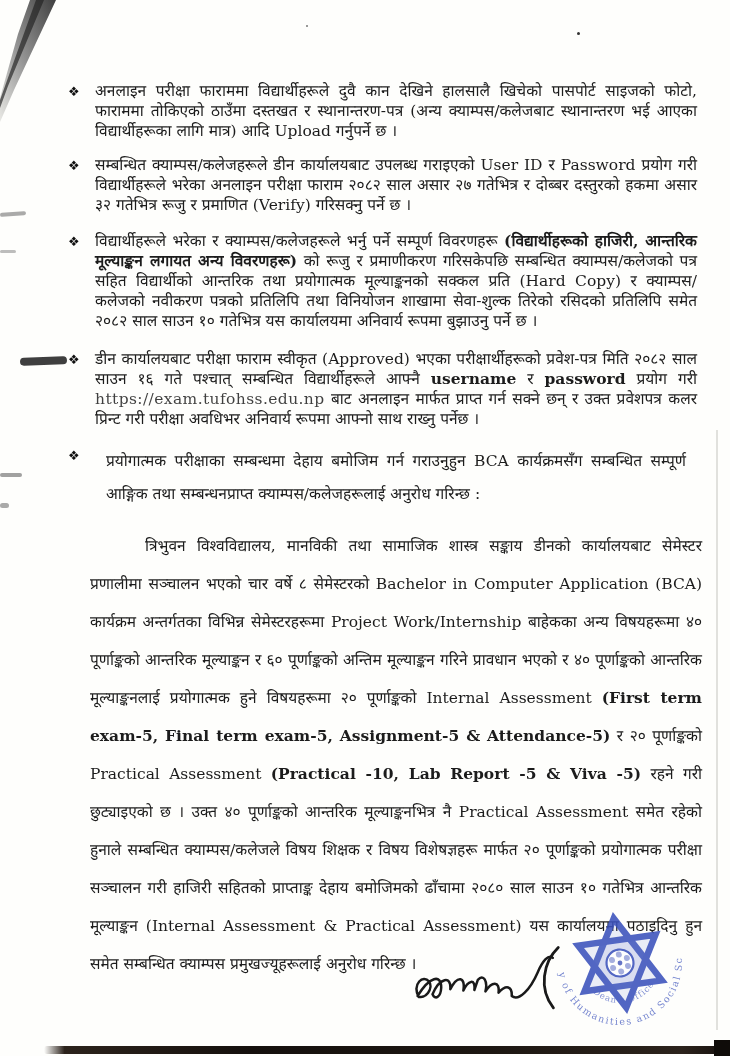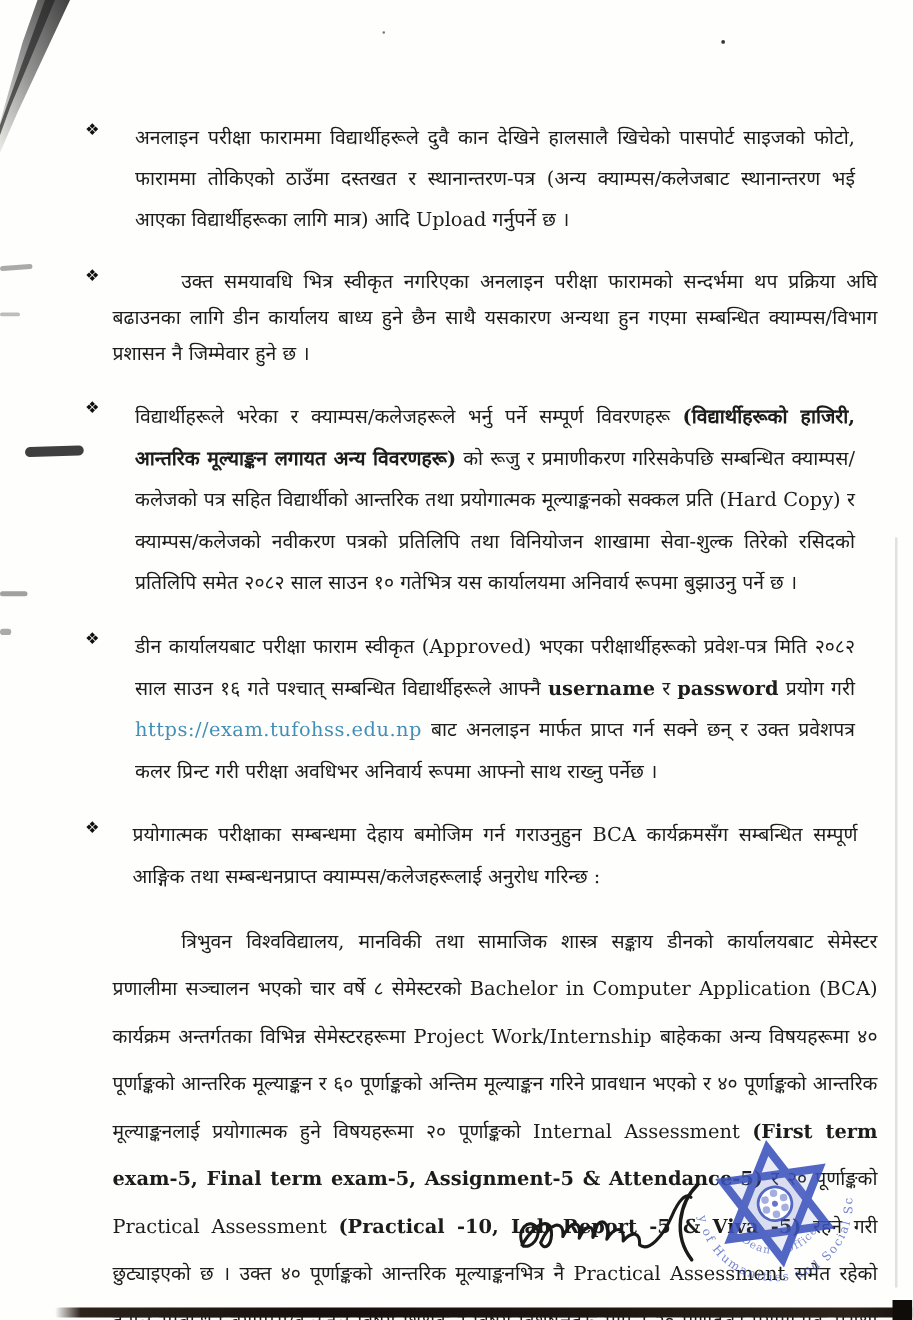--- a/index.html
+++ b/index.html
@@ -15,24 +15,24 @@
     position:absolute;left:90px;top:76px;width:612px;
     text-align:justify;
     font-size:15.5px;
   }
   .bullet{position:relative;margin:0 0 14px 0;}
   .bullet .marker{
     position:absolute;left:-22px;top:3px;
     font-size:13px;color:#101010;
     font-family:"DejaVu Sans","Liberation Sans",sans-serif;
   }
-  .para{margin:18px;line-height:33px;}
+  .para{margin:5px;line-height:20px;}
   .cont{margin:0;line-height:29px;text-indent:55px;}
   .b{font-weight:bold;}
-  .url{color:#0369a1;opacity:.75;letter-spacing:.4px;filter:blur(.3px);}
+  .url{color:#000000;opacity:.75;letter-spacing:.4px;filter:blur(.3px);}
   .intro{margin:16px;line-height:33px;}
   .bigpara{margin:4px 0 0 0;line-height:38px;text-indent:55px;}
   .mb-b2{margin-bottom:16px;}
   .mb-b3{margin-bottom:18px;}
   .mb-b4{margin-bottom:16px;}
 
   
   .artifact{position:absolute;pointer-events:none;}
   .corner-svg{left:0;top:0;}
   .smudge{background:#444;border-radius:3px;}
@@ -85,21 +85,21 @@
 
   <div class="content">
 
     <div class="bullet">
       <span class="marker">❖</span>
       <p class="para">अनलाइन परीक्षा फाराममा विद्यार्थीहरूले दुवै कान देखिने हालसालै खिचेको पासपोर्ट साइजको फोटो, फाराममा तोकिएको ठाउँमा दस्तखत र स्थानान्तरण-पत्र (अन्य क्याम्पस/कलेजबाट स्थानान्तरण भई आएका विद्यार्थीहरूका लागि मात्र) आदि Upload गर्नुपर्ने छ ।</p>
     </div>
 
     <div class="bullet mb-b2">
       <span class="marker">❖</span>
-      <p class="cont">उक्त समयावधि भित्र स्वीकृत नगरिएका अनलाइन परीक्षा फारामको सन्दर्भमा थप प्रक्रिया अघि बढाउनका लागि डीन कार्यालय बाध्य हुने छैन साथै यसकारण अन्यथा हुन गएमा सम्बन्धित क्याम्पस/विभाग प्रशासन नै जिम्मेवार हुने छ ।</p>
+      <p class="para">सम्बन्धित क्याम्पस/कलेजहरूले डीन कार्यालयबाट उपलब्ध गराइएको User ID र Password प्रयोग गरी विद्यार्थीहरूले भरेका अनलाइन परीक्षा फाराम २०८२ साल असार २७ गतेभित्र र दोब्बर दस्तुरको हकमा असार ३२ गतेभित्र रूजु र प्रमाणित (Verify) गरिसक्नु पर्ने छ ।</p>
     </div>
 
     <div class="bullet mb-b3">
       <span class="marker">❖</span>
       <p class="para"><span>विद्यार्थीहरूले भरेका र क्याम्पस/कलेजहरूले भर्नु पर्ने सम्पूर्ण विवरणहरू </span><span class="b">(विद्यार्थीहरूको हाजिरी, आन्तरिक मूल्याङ्कन लगायत अन्य विवरणहरू)</span><span> को रूजु र प्रमाणीकरण गरिसकेपछि सम्बन्धित क्याम्पस/कलेजको पत्र सहित विद्यार्थीको आन्तरिक तथा प्रयोगात्मक मूल्याङ्कनको सक्कल प्रति (Hard Copy) र क्याम्पस/कलेजको नवीकरण पत्रको प्रतिलिपि तथा विनियोजन शाखामा सेवा-शुल्क तिरेको रसिदको प्रतिलिपि समेत २०८२ साल साउन १० गतेभित्र यस कार्यालयमा अनिवार्य रूपमा बुझाउनु पर्ने छ ।</span></p>
     </div>
 
     <div class="bullet mb-b4">
       <span class="marker">❖</span>
       <p class="para"><span>डीन कार्यालयबाट परीक्षा फाराम स्वीकृत (Approved) भएका परीक्षार्थीहरूको प्रवेश-पत्र मिति २०८२ साल साउन १६ गते पश्चात् सम्बन्धित विद्यार्थीहरूले आफ्नै </span><span class="b">username</span><span> र </span><span class="b">password</span><span> प्रयोग गरी </span><span class="url">https://exam.tufohss.edu.np</span><span> बाट अनलाइन मार्फत प्राप्त गर्न सक्ने छन् र उक्त प्रवेशपत्र कलर प्रिन्ट गरी परीक्षा अवधिभर अनिवार्य रूपमा आफ्नो साथ राख्नु पर्नेछ ।</span></p>

